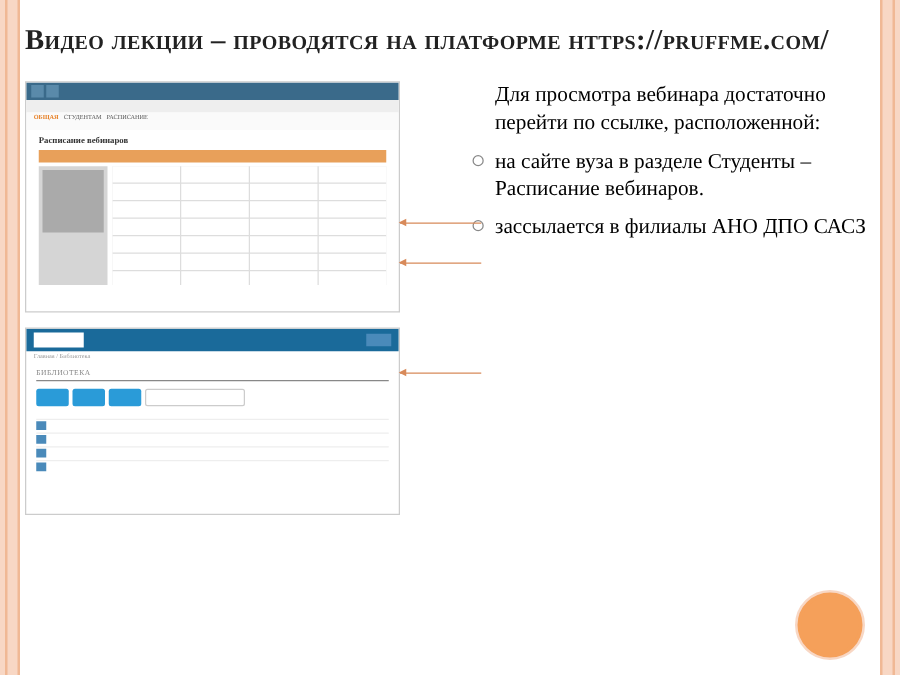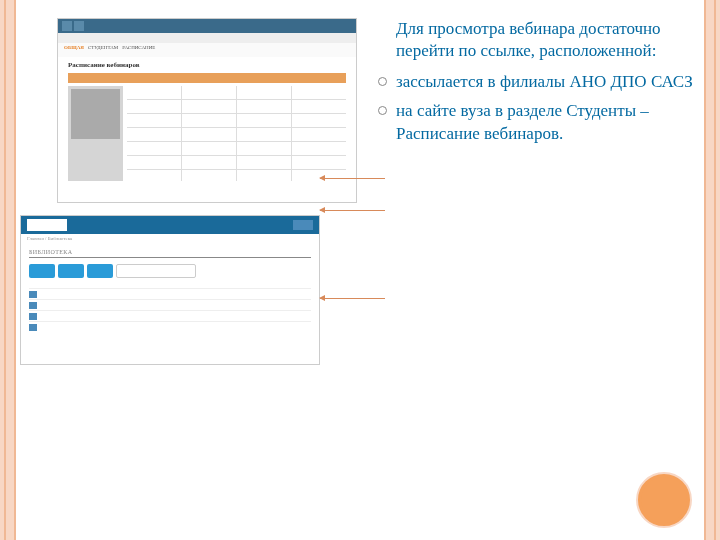--- a/index.html
+++ b/index.html
@@ -63,21 +63,20 @@
     flex-direction: column;
     gap: 12px;
   }
   .thumb {
     width: 300px;
     height: 185px;
     border: 1px solid #ccc;
     background: #fff;
     position: relative;
     overflow: hidden;
-    margin-left: 37px;
   }
   .thumb2 {
     width: 300px;
     height: 150px;
     border: 1px solid #ccc;
     background: #fff;
     position: relative;
     overflow: hidden;
   }
   .t1-top {
@@ -234,21 +233,21 @@
     left: -1px;
     top: -3px;
     border-right: 6px solid #d88a5a;
     border-top: 3.5px solid transparent;
     border-bottom: 3.5px solid transparent;
   }
   .right-col {
     flex: 1;
     font-size: 17px;
     line-height: 1.32;
-    color: #0369a1;
+    color: #000000;
     padding-left: 28px;
   }
   .intro {
     margin-bottom: 8px;
     padding-left: 18px;
   }
   .bullet-list {
     list-style: none;
   }
   .bullet-list li {
@@ -278,20 +277,21 @@
     box-shadow: 0 0 0 3px #f5a05a inset;
   }
 </style>
 </head>
 <body>
 
 <div class="border-left"></div>
 <div class="border-right"></div>
 
 <div class="slide">
+  <h1 class="title">Видео лекции – проводятся на платформе https://pruffme.com/</h1>
 
   <div class="content">
     <div class="left-col">
 
       <div class="thumb">
         <div class="t1-top">
             <span></span>
             <span></span>
           </div>
         <div class="t1-nav"></div>
@@ -357,22 +357,22 @@
           <div class="t2-file"></div>
           <div class="t2-file"></div>
         </div>
       </div>
 
     </div>
 
     <div class="right-col">
       <p class="intro">Для просмотра вебинара достаточно перейти по ссылке, расположенной:</p>
       <ul class="bullet-list">
+        <li>на сайте вуза в разделе Студенты – Расписание вебинаров.</li>
         <li>зассылается в филиалы АНО ДПО САСЗ</li>
-        <li>на сайте вуза в разделе Студенты – Расписание вебинаров.</li>
       </ul>
     </div>
   </div>
 
   <div class="arrows" style="top:0;">
     <div class="arrow" style="top:160px; left:0; width:65px;"></div>
     <div class="arrow" style="top:192px; left:0; width:65px;"></div>
     <div class="arrow" style="top:280px; left:0; width:65px;"></div>
   </div>
 </div>

